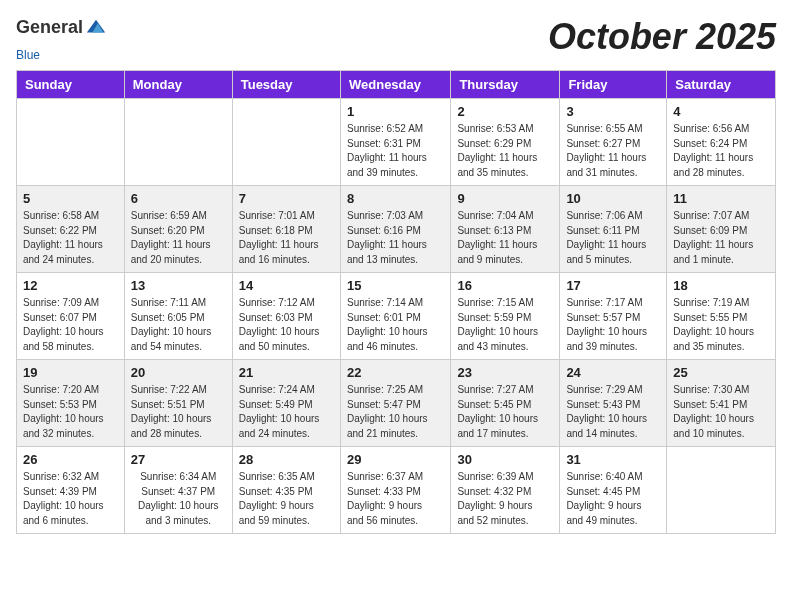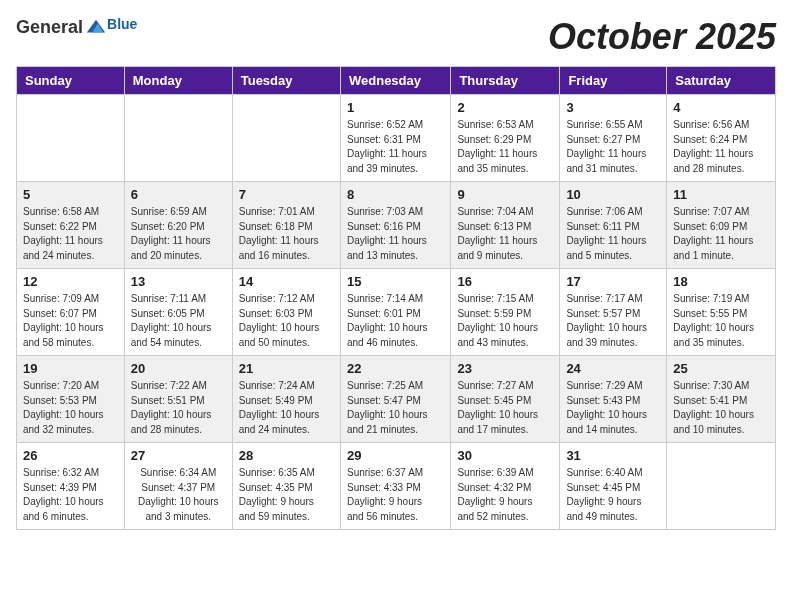--- a/index.html
+++ b/index.html
@@ -11,36 +11,38 @@
       padding: 16px;
     }
     .header {
       display: flex;
       align-items: flex-start;
       justify-content: space-between;
       margin-bottom: 8px;
     }
     .logo {
       display: flex;
+      flex-direction: column;
       align-items: flex-start;
       text-align: center;
     }
     .logo-text {
       display: flex;
       align-items: center;
     }
     .logo-general {
       font-size: 18px;
       font-weight: bold;
       color: #333;
     }
     .logo-blue {
-      font-size: 14px;
-      font-weight: bold;
+      font-size: 12px;
+      font-weight: normal;
       color: #1a5fa8;
+      margin-top: 10px;
     }
     .logo-icon {
       width: 22px;
       height: 22px;
       margin-left: 2px;
     }
     .title-section {
       text-align: right;
     }
     .month-title {
@@ -53,21 +55,21 @@
       font-size: 15px;
       color: #444;
       margin-top: 2px;
     }
     .calendar {
       width: 100%;
       border-collapse: collapse;
       margin-top: 8px;
     }
     .calendar th {
-      background-color: #4c1d95;
+      background-color: #6d28d9;
       color: #fff;
       text-align: left;
       padding: 6px 8px;
       font-size: 13px;
       font-weight: bold;
       border: 1px solid #ccc;
     }
     .calendar td {
       vertical-align: top;
       border: 1px solid #ccc;

